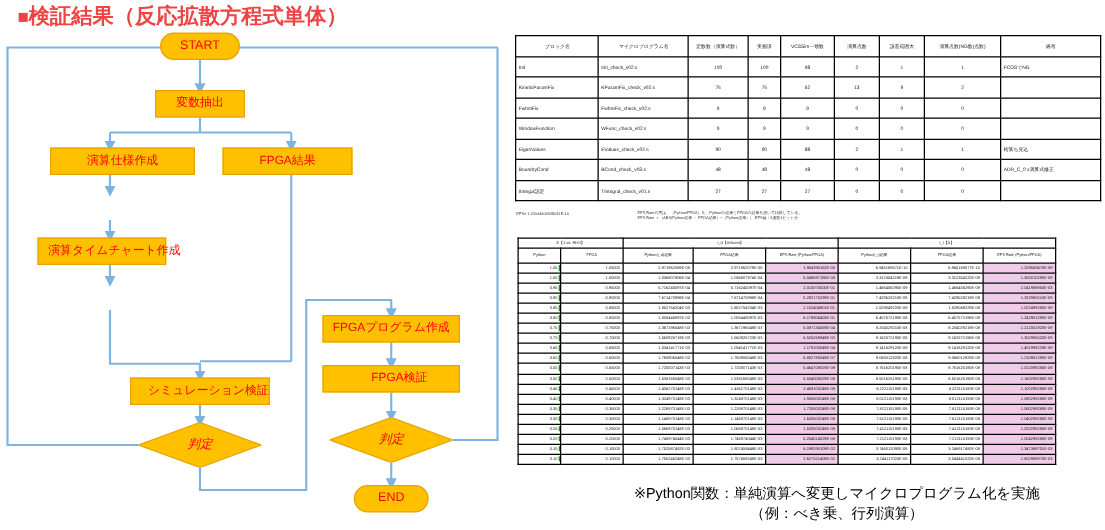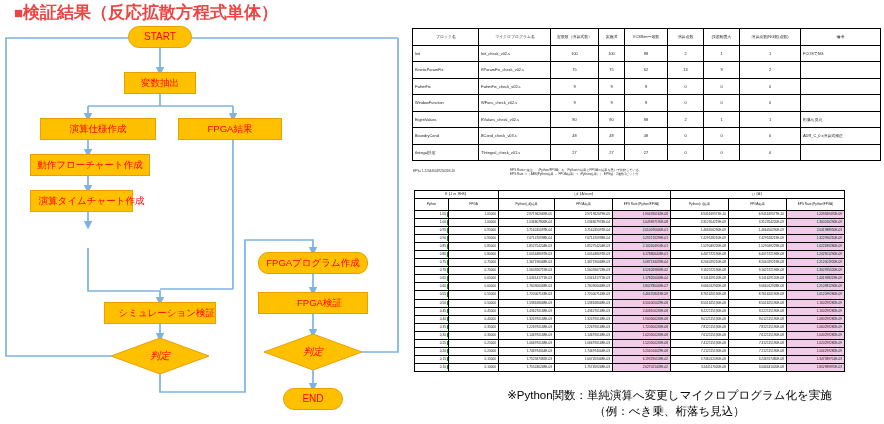--- a/index.html
+++ b/index.html
@@ -202,34 +202,31 @@
   </div>
 
   <div class="fc-node" style="left:40px; top:94px; width:116px; height:22px;text-align:center;">
     <span>演算仕様作成</span>
   </div>
 
   <div class="fc-node" style="left:178px; top:94px; width:104px; height:22px;">
     <span>FPGA結果</span>
   </div>
 
-  <div class="fc-node" style="left:30px; top:130px; width:120px; height:22px;">
-    <span>動作フローチャート作成</span>
-  </div>
 
   <div class="fc-node" style="left:30px; top:166px; width:103px; height:22px;padding-left:20px;">
     <span>演算タイムチャート作成</span>
   </div>
 
 
   <div class="fc-node" style="left:104px; top:278px; width:112px; height:22px;justify-content:flex-end;">
     <span>シミュレーション検証</span>
   </div>
 
-  <div class="fc-node" style="left:258px; top:228px; width:110px; height:22px;border-radius:10px;">
+  <div class="fc-node" style="left:258px; top:228px; width:110px; height:22px;">
     <span>FPGAプログラム作成</span>
   </div>
 
   <div class="fc-node" style="left:258px; top:268px; width:110px; height:22px;padding-left:13px;">
     <span>FPGA検証</span>
   </div>
 
   <div class="fc-node fc-dec" style="left:111px; top:314px; width:98px; height:36px;">
     <svg width="98" height="36">
       <polygon points="49,0 98,18 49,36 0,18" fill="#FFC000" stroke="#E8A200" stroke-width="1"></polygon>
@@ -615,14 +612,14 @@
           <td>3.044441020E-08</td>
           <td class="eps">1.802989870E-03</td>
           <td class="blank"></td>
         </tr>
       </tbody>
   </table>
 </div>
 
 <div id="caption">
   <span class="l1">※Python関数：単純演算へ変更しマイクロプログラム化を実施</span>
-  <span class="l2">（例：べき乗、桁落ち見込）</span>
+  <span class="l2">（例：べき乗、行列演算）</span>
 </div>
 
 </body></html>

